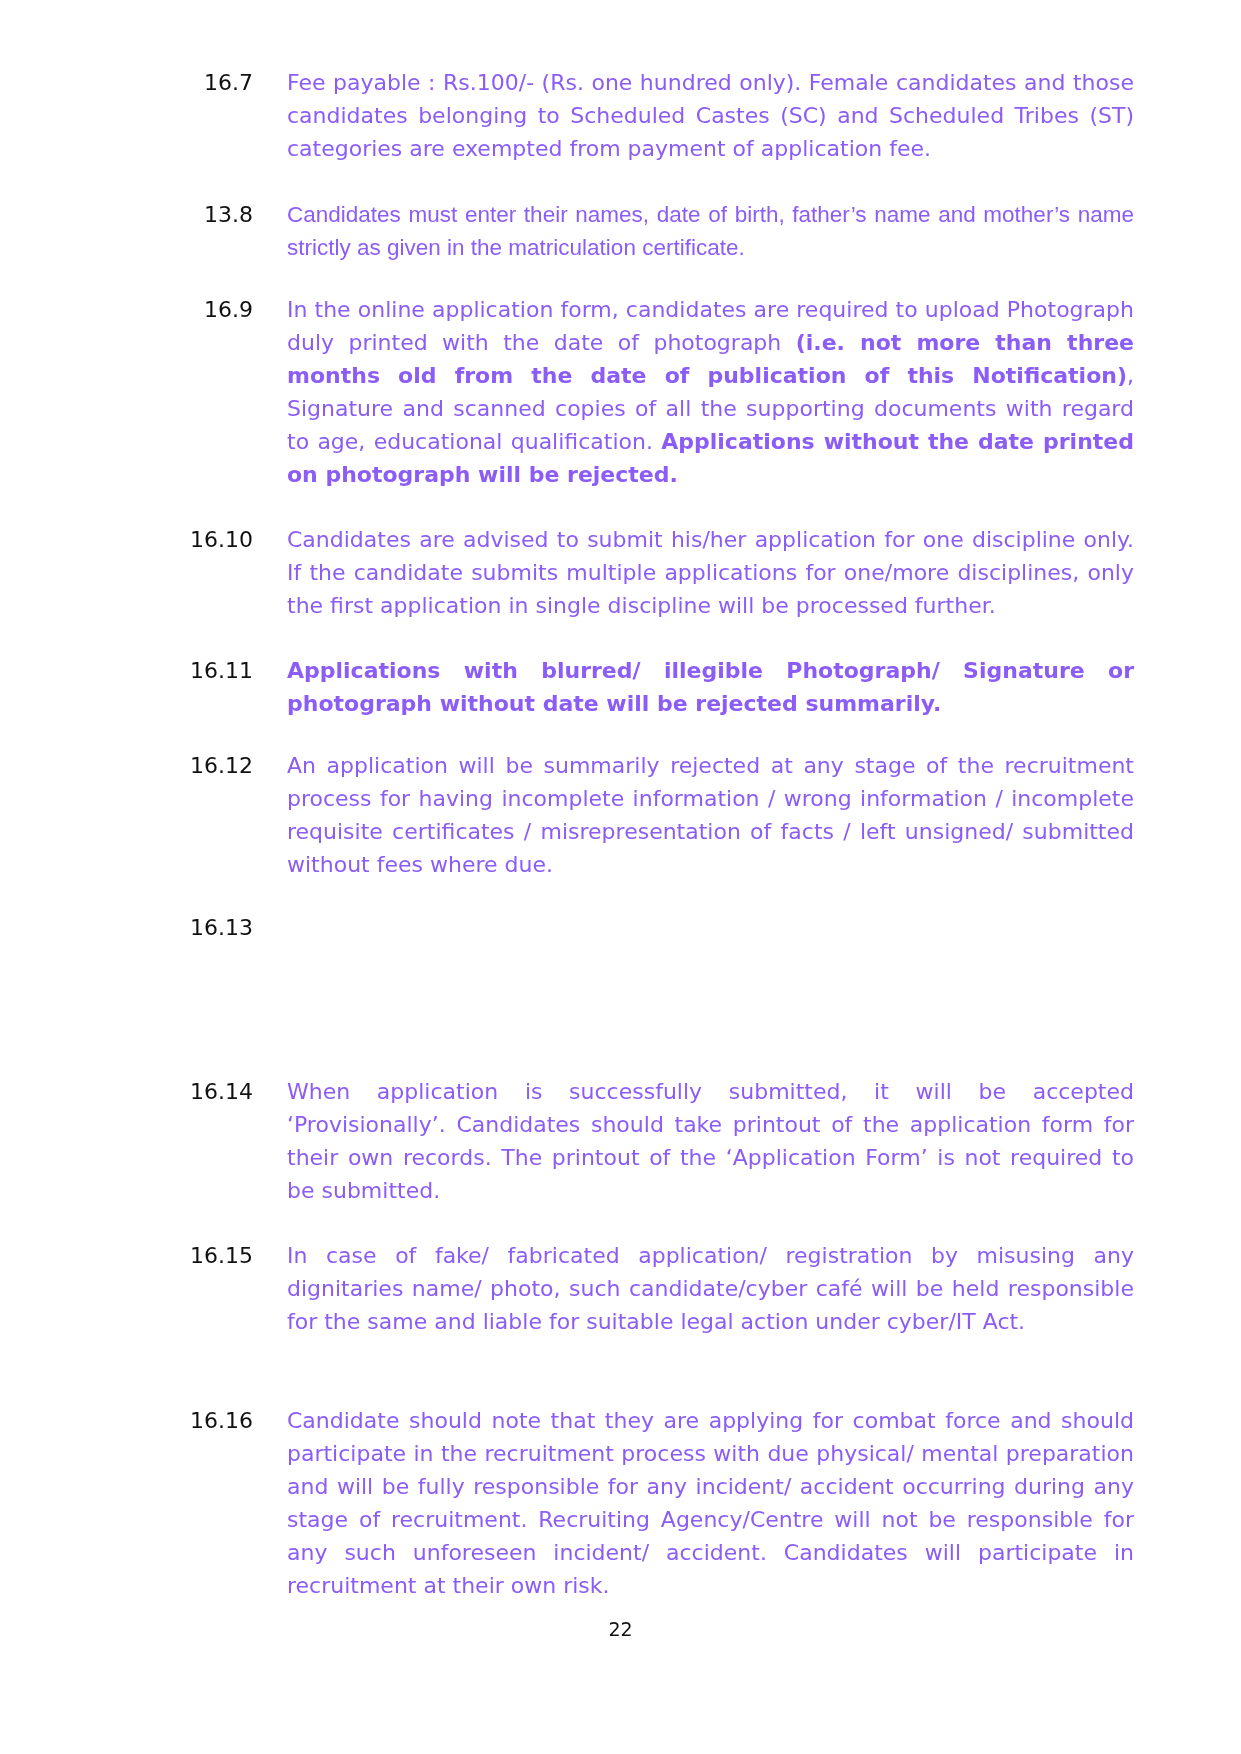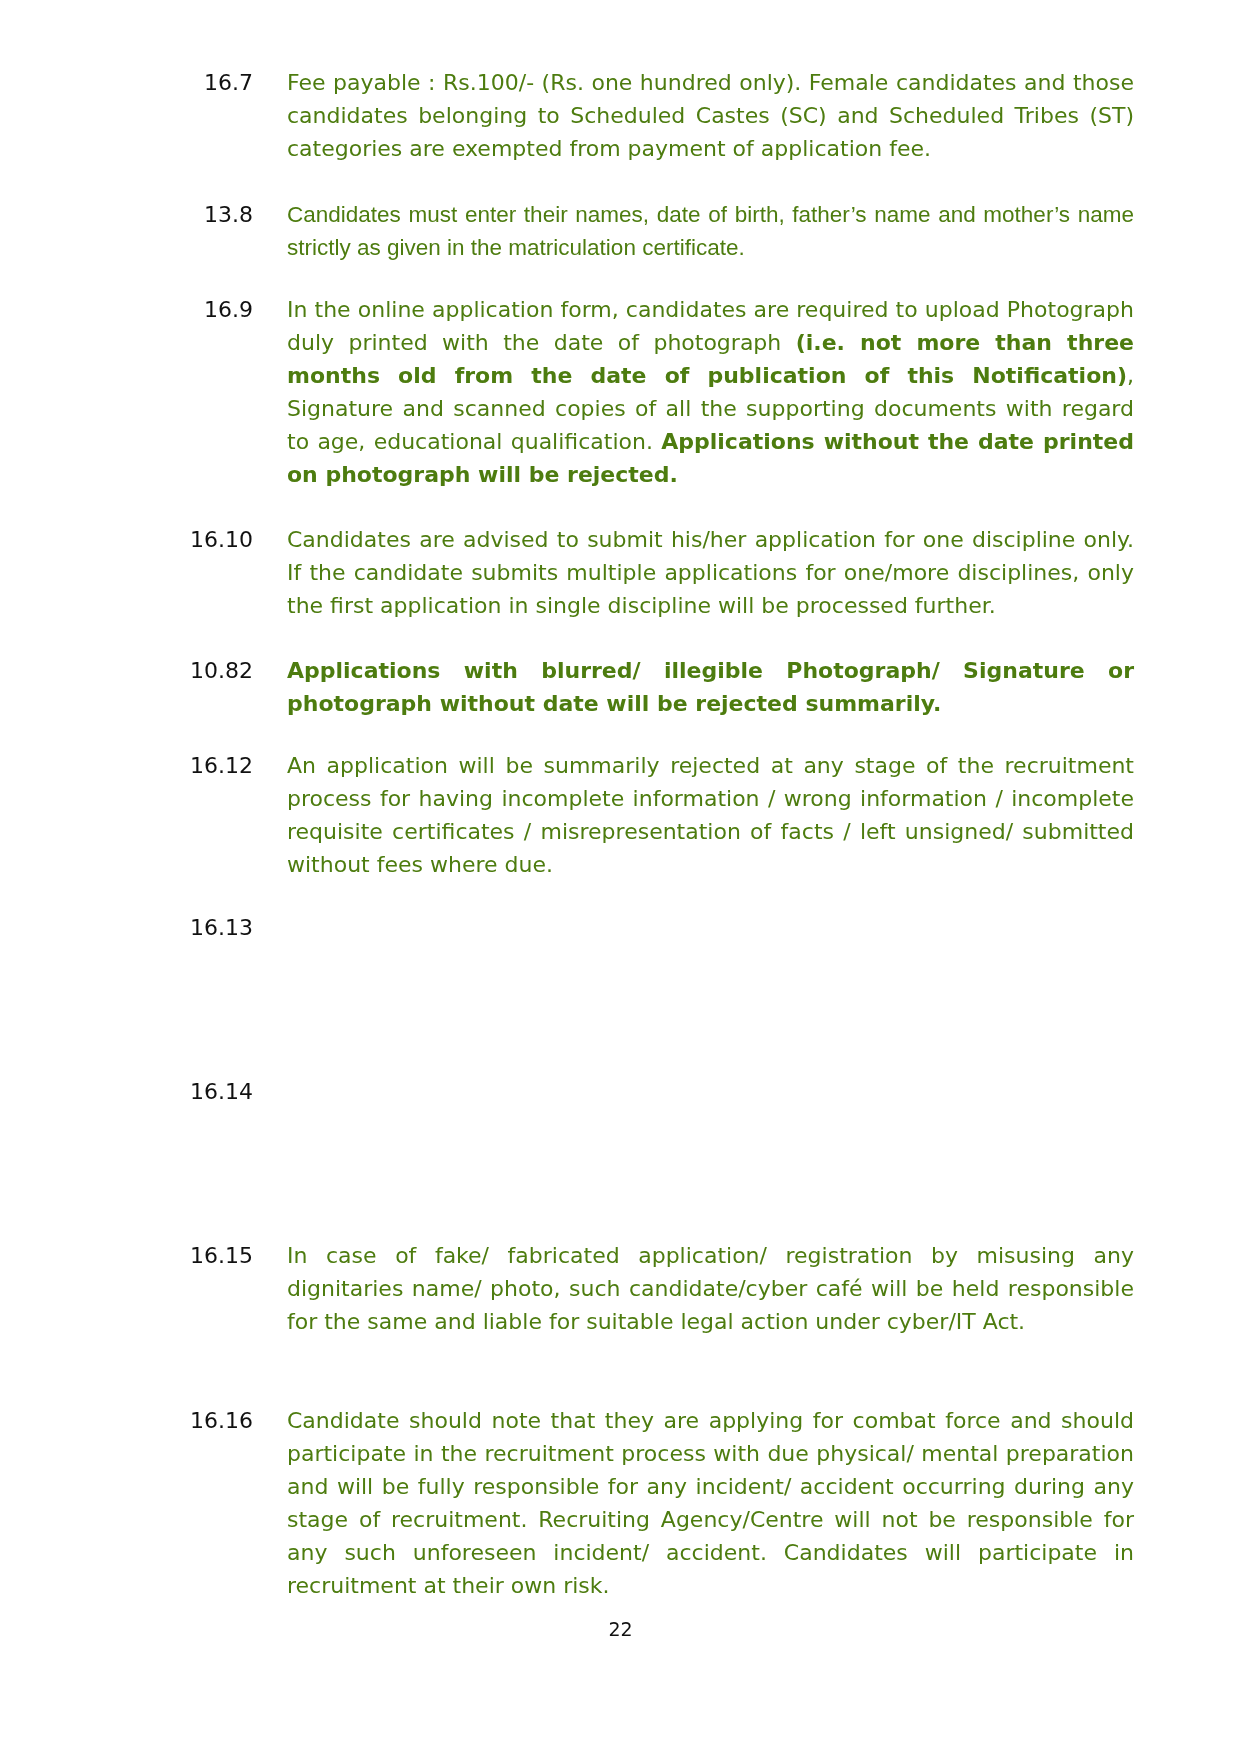--- a/index.html
+++ b/index.html
@@ -39,21 +39,21 @@
     }
     .num.short { left: 14px; }
     .body {
       margin-left: 97px;
       font-size: 22px;
       line-height: 33px;
       text-align: justify;
       text-align-last: left;
       letter-spacing: 0px;
       word-spacing: 0px;
-      color: #4d7c0f;
+      color: #8b5cf6;
     }
     .b { font-weight: bold; }
     .sans2 { font-family: "Liberation Sans", sans-serif; font-size: 22.5px; }
     .page-number {
       position: absolute;
       left: 0;
       width: 1241px;
       top: 1618px;
       text-align: center;
       font-family: "DejaVu Sans", sans-serif;
@@ -87,39 +87,42 @@
   </div>
 
   <div class="item" style="top:523px;">
     <div class="num">16.10</div>
     <div class="body">
       <span>Candidates are advised to submit his/her application for one discipline only. If the candidate submits multiple applications for one/more disciplines, only the first application in single discipline will be processed further.</span>
     </div>
   </div>
 
   <div class="item" style="top:654px;">
-    <div class="num">10.82</div>
+    <div class="num">16.11</div>
     <div class="body b">
       <span>Applications with blurred/ illegible Photograph/ Signature or photograph without date will be rejected summarily.</span>
     </div>
   </div>
 
   <div class="item" style="top:749px;">
     <div class="num">16.12</div>
     <div class="body">
       <span>An application will be summarily rejected at any stage of the recruitment process for having incomplete information / wrong information / incomplete requisite certificates / misrepresentation of facts / left unsigned/ submitted without fees where due.</span>
     </div>
   </div>
 
   <div class="item" style="top:911px;">
     <div class="num">16.13</div>
   </div>
 
   <div class="item" style="top:1075px;">
     <div class="num">16.14</div>
+    <div class="body">
+      <span>When application is successfully submitted, it will be accepted ‘Provisionally’.  Candidates should take printout of the application form for their own records. The printout of the ‘Application Form’ is not required to be submitted.</span>
+    </div>
   </div>
 
   <div class="item" style="top:1239px;">
     <div class="num">16.15</div>
     <div class="body">
       <span>In case of fake/ fabricated application/ registration by misusing any dignitaries name/ photo, such candidate/cyber café will be held responsible for the same and liable for suitable legal action under cyber/IT Act.</span>
     </div>
   </div>
 
   <div class="item" style="top:1404px;">

